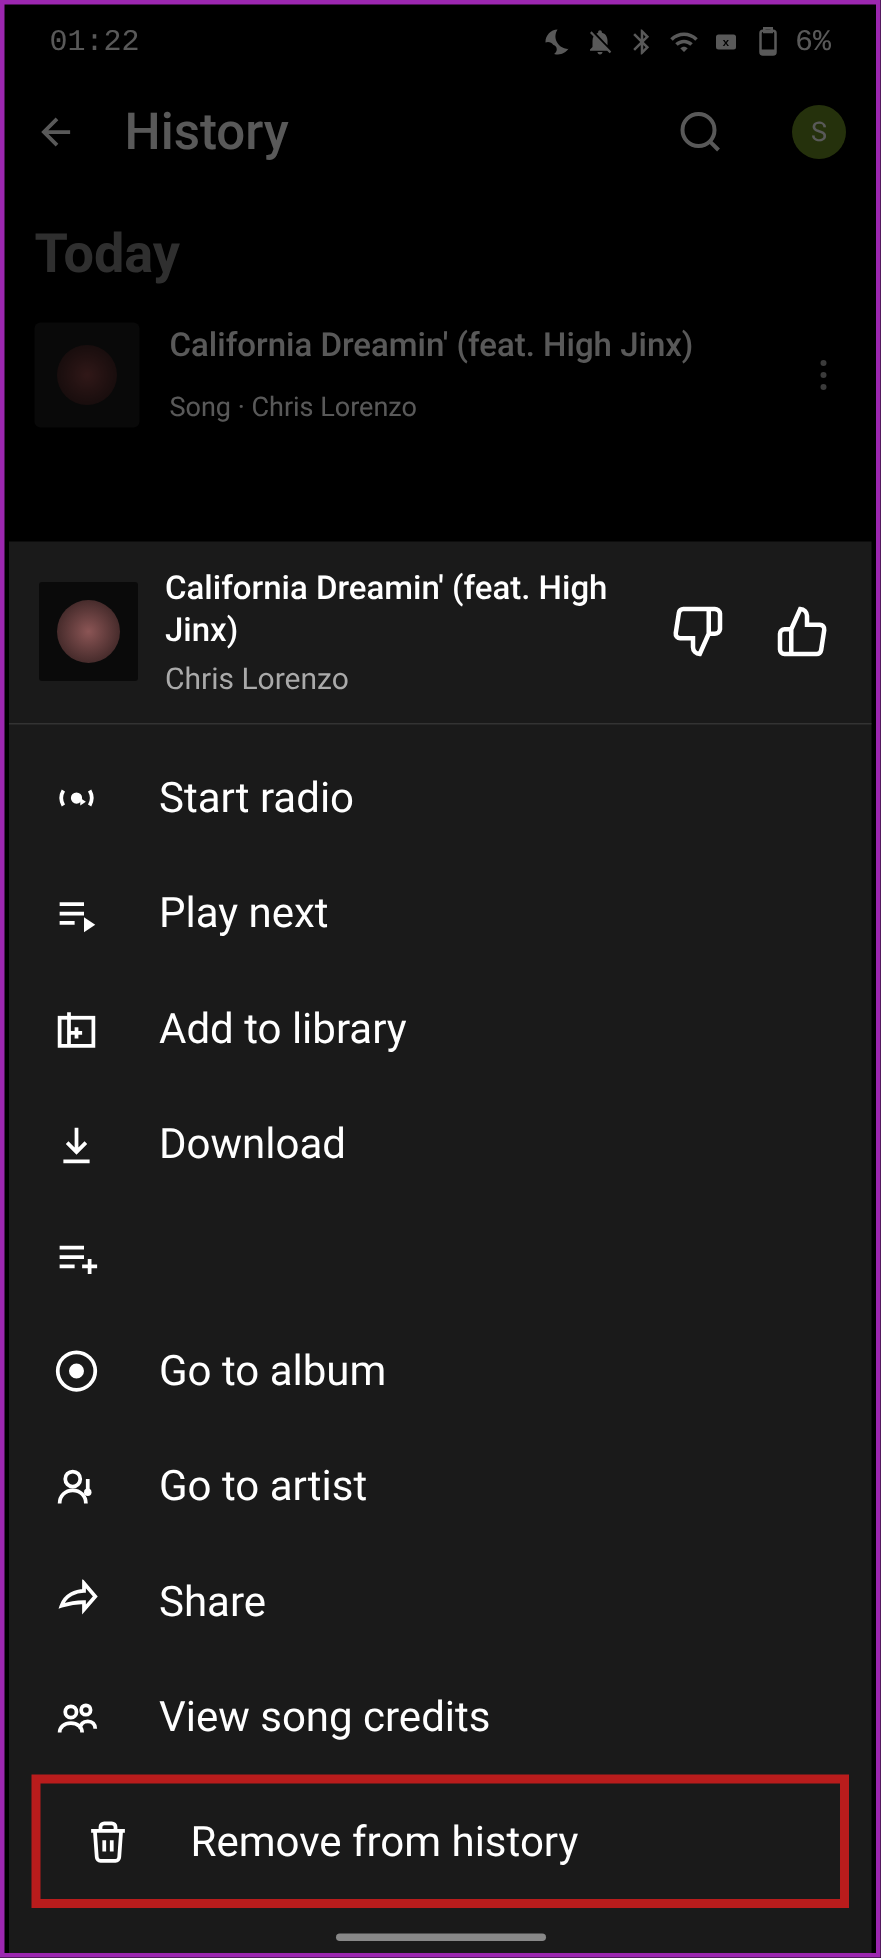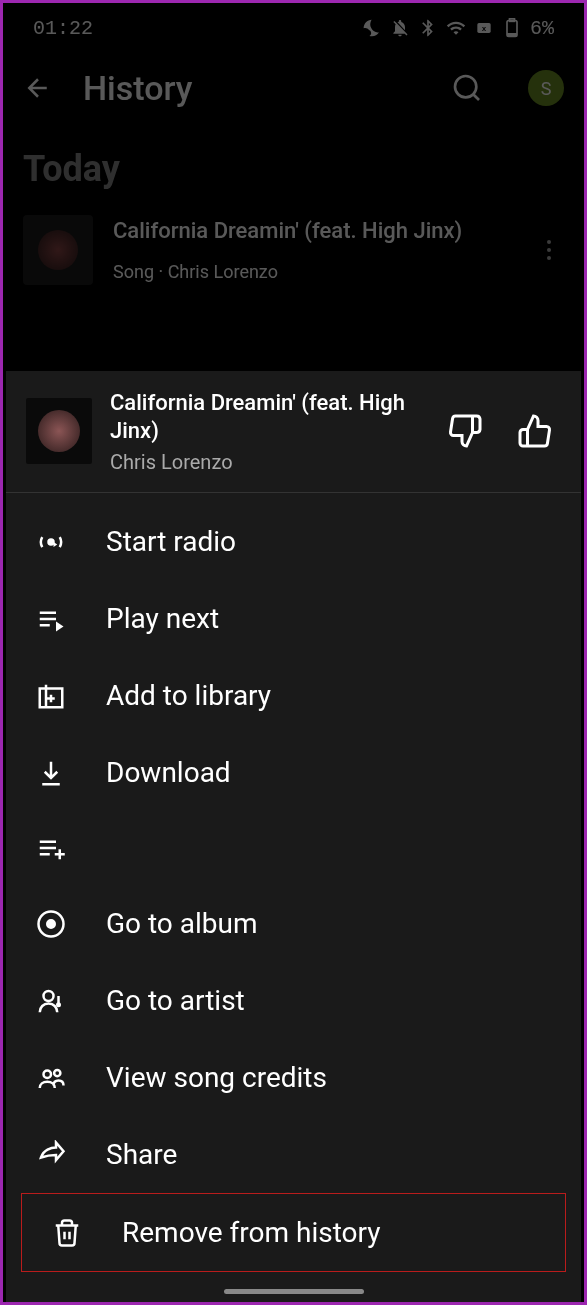--- a/index.html
+++ b/index.html
@@ -201,21 +201,21 @@
       display: flex;
       align-items: center;
       justify-content: center;
     }
     .menu-label {
       font-size: 28px;
       font-weight: 400;
     }
     
     .highlight-box {
-      border: 1px solid #b91c1c;
+      border: 6px solid #b91c1c;
       margin: 0 15px;
     }
     
     
     .nav-bar {
       position: absolute;
       bottom: 8px;
       left: 50%;
       transform: translateX(-50%);
       width: 140px;
@@ -371,35 +371,35 @@
             <path d="M3 21c0-4 3-7 7-7s7 3 7 7M18 8v6M18 14a2 2 0 100 0"></path>
             <circle cx="18" cy="15" r="2" fill="#fff" stroke="none"></circle>
           </svg>
       </div>
       <span class="menu-label">Go to artist</span>
     </div>
 
     <div class="menu-item">
       <div class="menu-icon">
         <svg viewBox="0 0 24 24" fill="none" stroke="#fff" stroke-width="2">
+            <path d="M4 14c2-6 8-8 12-8v-4l6 7-6 7v-4c-5 0-9 1-12 2z"></path>
+          </svg>
+      </div>
+      <span class="menu-label">Share</span>
+    </div>
+
+    <div class="menu-item">
+      <div class="menu-icon">
+        <svg viewBox="0 0 24 24" fill="none" stroke="#fff" stroke-width="2">
             <circle cx="9" cy="9" r="3"></circle>
             <circle cx="17" cy="8" r="2.5"></circle>
             <path d="M3 20c0-3 2.5-5 6-5s6 2 6 5M14 18c0-2.5 1.5-4 4-4s4 1.5 4 4"></path>
           </svg>
       </div>
       <span class="menu-label">View song credits</span>
-    </div>
-
-    <div class="menu-item">
-      <div class="menu-icon">
-        <svg viewBox="0 0 24 24" fill="none" stroke="#fff" stroke-width="2">
-            <path d="M4 14c2-6 8-8 12-8v-4l6 7-6 7v-4c-5 0-9 1-12 2z"></path>
-          </svg>
-      </div>
-      <span class="menu-label">Share</span>
     </div>
 
     <div class="highlight-box">
       <div class="menu-item">
         <div class="menu-icon">
           <svg viewBox="0 0 24 24" fill="none" stroke="#fff" stroke-width="2">
               <path d="M3 6h18M8 6V4a2 2 0 012-2h4a2 2 0 012 2v2M19 6l-1 14a2 2 0 01-2 2H8a2 2 0 01-2-2L5 6M10 11v6M14 11v6"></path>
             </svg>
         </div>
         <span class="menu-label">Remove from history</span>

